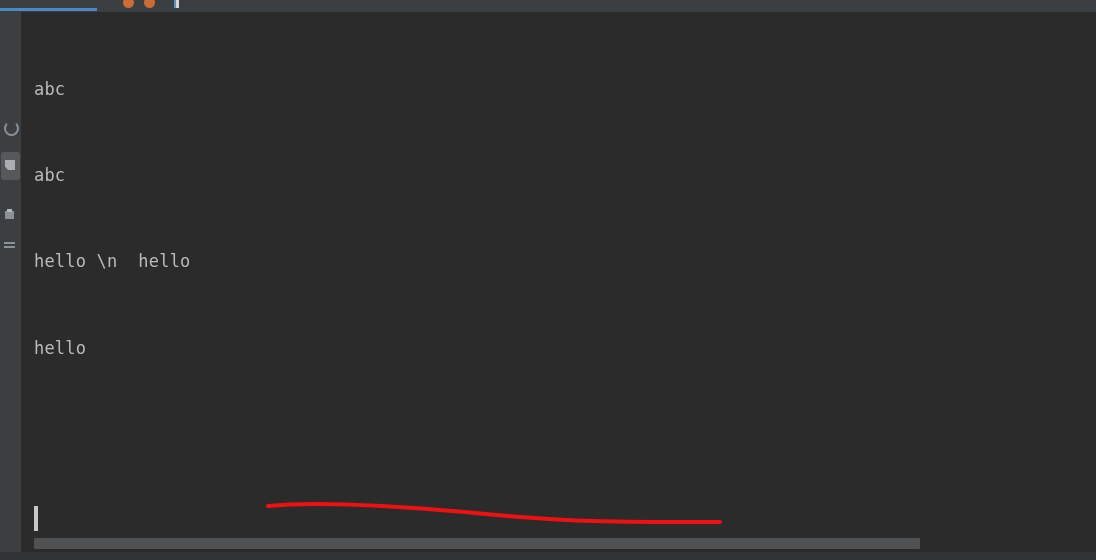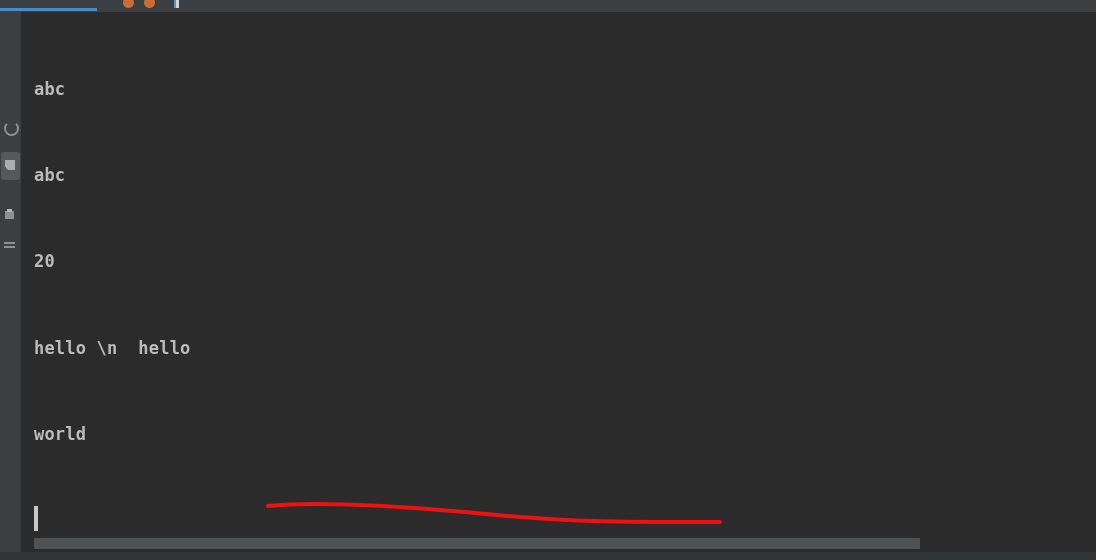--- a/index.html
+++ b/index.html
@@ -12,21 +12,20 @@
     height: 560px;
     overflow: hidden;
     font-family: "DejaVu Sans Mono", monospace;
   }
 
   #app {
     position: relative;
     width: 1096px;
     height: 560px;
     background: #86efac;
-    font-weight: bold;
   }
 
   
   .top-strip {
     position: absolute;
     left: 0; top: 0;
     width: 1096px; height: 12px;
     background: #3c3f41;
   }
   .tab-underline {
@@ -190,23 +189,22 @@
     <div class="g-sel"></div>
     <div class="g-icon stop"></div>
     <div class="g-icon print"></div>
     <div class="g-icon wrap"></div>
   </div>
 
   <div class="console">
     <div class="lines">
       <div class="line">abc</div>
       <div class="line">abc</div>
-      <div class="line">20</div>
       <div class="line">hello \n  hello</div>
-      <div class="line">world</div>
+      <div class="line">hello</div>
       
       
       
       
       
       
       
       
       
       

